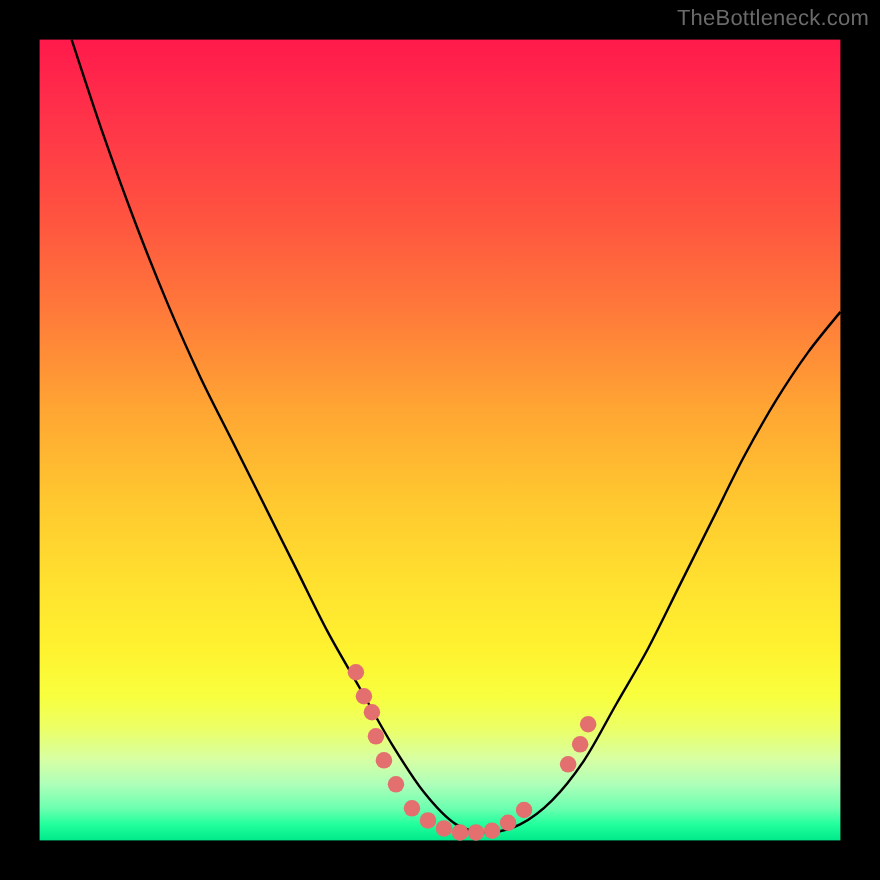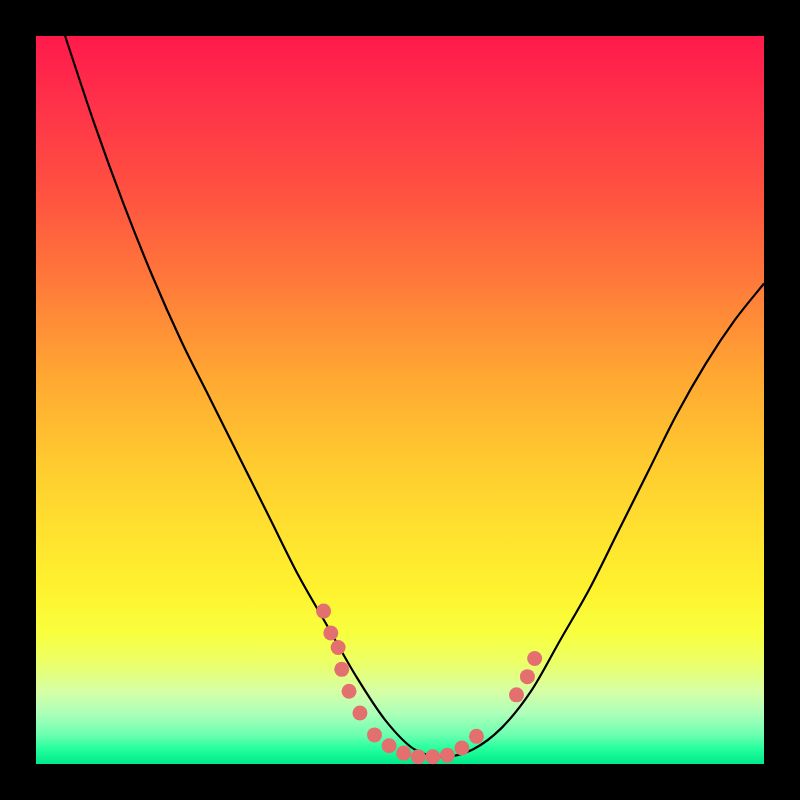--- a/index.html
+++ b/index.html
@@ -66,20 +66,21 @@
   .dot {
     fill: #e46f6f;
     stroke: #e46f6f;
     stroke-width: 0;
   }
 </style>
 </head>
 <body>
 
 <div class="frame">
+  <div class="watermark">TheBottleneck.com</div>
 
   <div class="plot-area">
     <svg viewBox="0 0 728 728">
       <path id="curve-path" class="curve" d="M 29.12 0 C 33.973333333333336 14.560000000000002 48.53333333333334 59.45333333333336 58.24 87.36000000000001 C 67.94666666666667 115.26666666666667 77.65333333333334 141.95999999999995 87.36 167.43999999999994 C 97.06666666666666 192.91999999999993 106.77333333333334 217.1866666666666 116.48 240.23999999999995 C 126.18666666666667 263.2933333333333 135.89333333333332 285.1333333333334 145.6 305.76000000000005 C 155.30666666666667 326.3866666666667 165.01333333333332 344.5866666666667 174.72 364 C 184.42666666666668 383.4133333333333 194.13333333333335 402.82666666666665 203.84000000000003 422.24 C 213.5466666666667 441.65333333333336 223.25333333333336 461.06666666666666 232.96 480.48 C 242.66666666666666 499.8933333333334 252.37333333333333 520.52 262.08 538.72 C 271.78666666666663 556.9200000000001 281.49333333333334 572.6933333333334 291.2 589.6800000000001 C 300.90666666666664 606.6666666666667 310.61333333333334 624.8666666666667 320.32 640.64 C 330.02666666666664 656.4133333333333 339.73333333333335 672.1866666666667 349.44 684.32 C 359.14666666666665 696.4533333333334 368.85333333333335 707.3733333333334 378.56 713.44 C 388.26666666666665 719.5066666666667 397.9733333333334 720.72 407.68000000000006 720.72 C 417.3866666666667 720.72 427.09333333333336 718.2933333333334 436.8 713.44 C 446.50666666666666 708.5866666666667 456.21333333333337 701.3066666666667 465.92 691.6 C 475.62666666666667 681.8933333333333 485.33333333333337 669.76 495.04 655.2 C 504.74666666666667 640.6400000000001 514.4533333333333 621.2266666666667 524.16 604.24 C 533.8666666666667 587.2533333333333 543.5733333333333 571.48 553.28 553.28 C 562.9866666666667 535.0799999999999 572.6933333333333 514.4533333333333 582.4 495.03999999999996 C 592.1066666666667 475.62666666666667 601.8133333333333 456.21333333333337 611.52 436.8 C 621.2266666666667 417.38666666666666 630.9333333333333 396.76 640.64 378.56 C 650.3466666666667 360.36 660.0533333333333 343.3733333333333 669.76 327.59999999999997 C 679.4666666666667 311.82666666666665 689.1733333333333 297.26666666666665 698.88 283.92 C 708.5866666666667 270.5733333333334 723.1466666666666 253.58666666666664 728 247.51999999999998" stroke="#000000"></path>
       <g id="marker-group">
           <circle cx="287.56" cy="575.12" r="7.5" class="dot" fill="#e46f6f"></circle>
           <circle cx="294.84000000000003" cy="596.96" r="7.5" class="dot" fill="#e46f6f"></circle>
           <circle cx="302.12" cy="611.52" r="7.5" class="dot" fill="#e46f6f"></circle>
           <circle cx="305.76" cy="633.36" r="7.5" class="dot" fill="#e46f6f"></circle>
           <circle cx="313.04" cy="655.2" r="7.5" class="dot" fill="#e46f6f"></circle>

